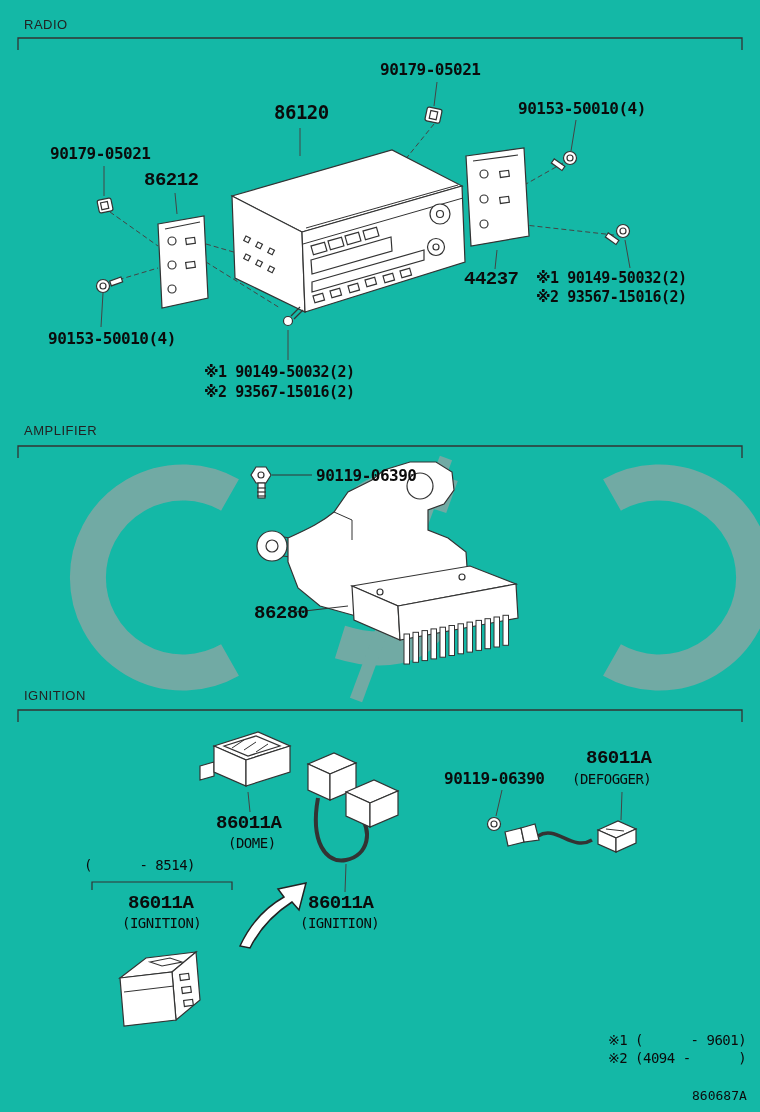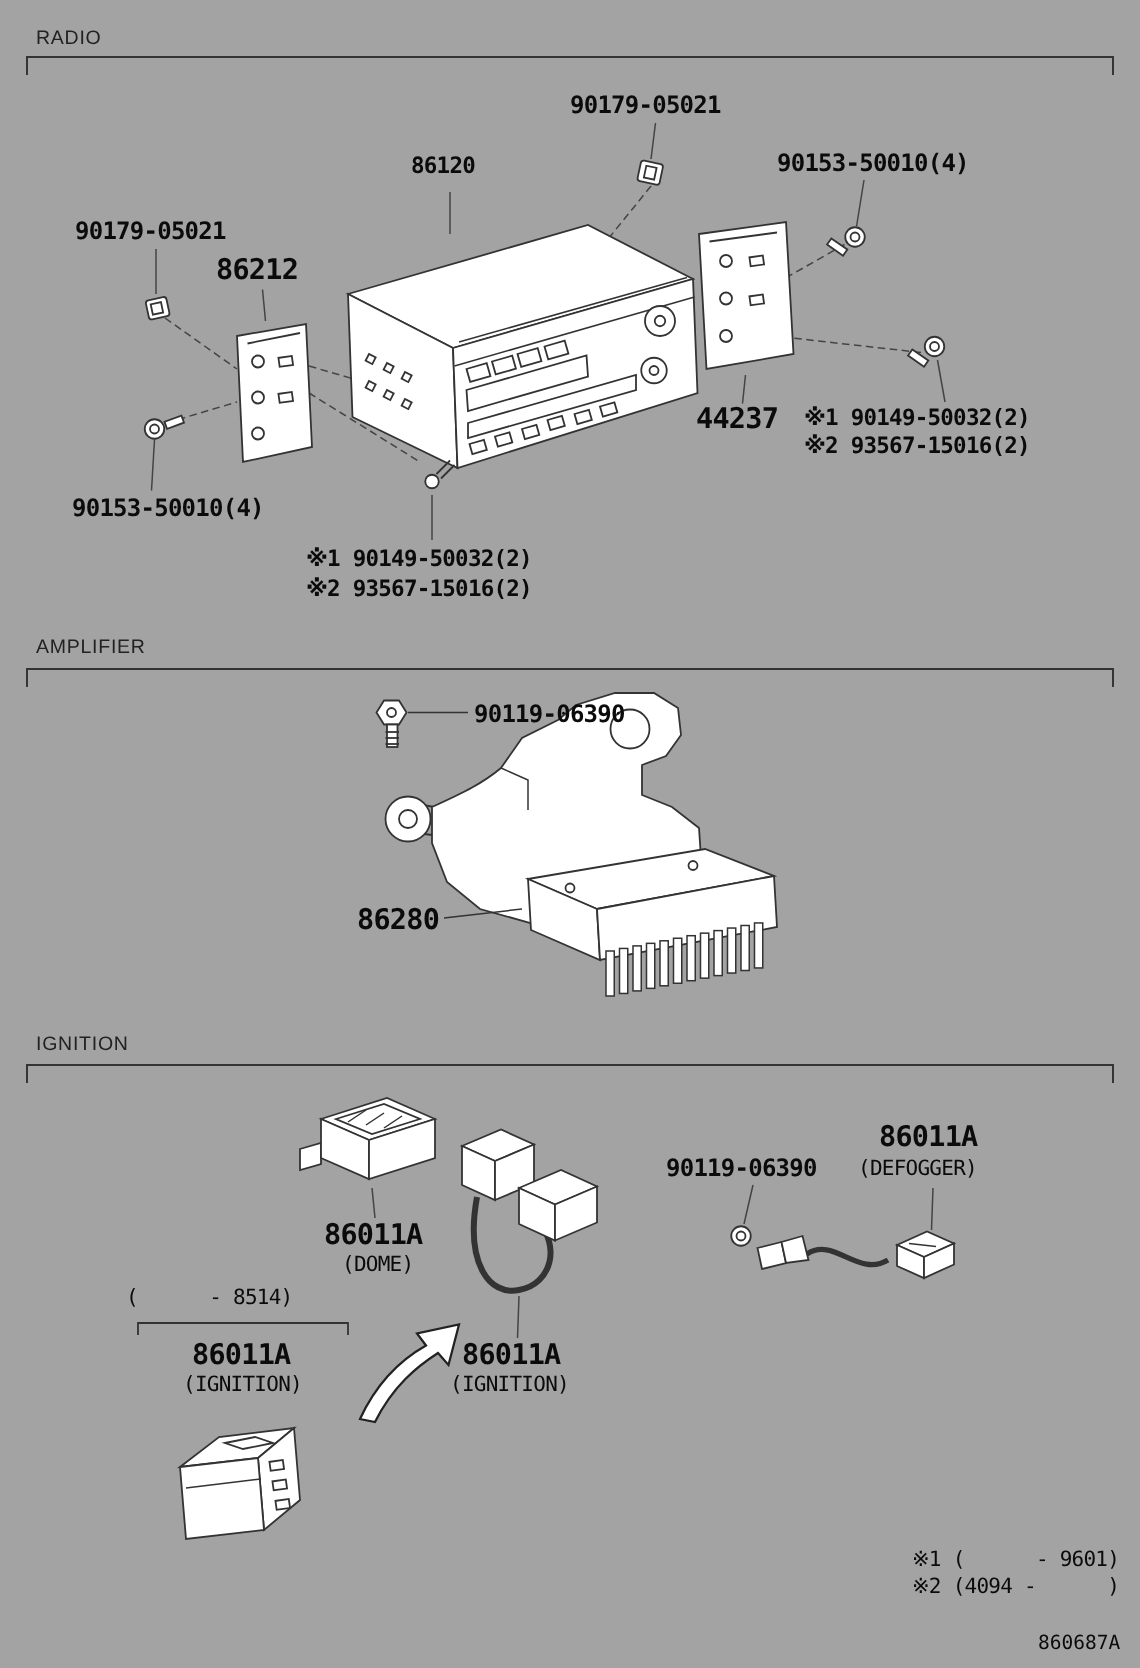--- a/index.html
+++ b/index.html
@@ -1,23 +1,23 @@
 <!DOCTYPE html>
 <html><head>
 <meta charset="utf-8">
 <style>
   html,body{margin:0;padding:0;background:#fff;}
-  .page{position:relative;width:760px;height:1112px;background:#a3a3a3;overflow:hidden;
+  .page{position:relative;width:760px;height:1112px;background:#14b8a6;overflow:hidden;
         font-family:"Liberation Sans",sans-serif;color:#111;}
   .art{position:absolute;left:0;top:0;}
   .lbl{position:absolute;white-space:pre;color:#0b0b0b;line-height:1.15;}
   .sec-title{font:13px "Liberation Sans",sans-serif;letter-spacing:.5px;color:#222;}
   .part{font:bold 16px "DejaVu Sans Mono","DejaVu Sans",monospace;letter-spacing:-.5px;text-align:center;}
-  .part.lg{font-size:19px;}
-  .part.xl{font-size:15px;}
+  .part.lg{font-size:19px;font-family:Liberation Mono, monospace;}
+  .part.xl{font-size:19px;}
   .note{font:bold 15px "DejaVu Sans Mono","DejaVu Sans",monospace;letter-spacing:-.5px;}
   .subl{font:14px "DejaVu Sans Mono","DejaVu Sans",monospace;letter-spacing:-.5px;}
   .fnote{font:14px "DejaVu Sans Mono","DejaVu Sans",monospace;letter-spacing:-.5px;}
   .code{font:13px "DejaVu Sans Mono","DejaVu Sans",monospace;}
 </style>
 </head>
 <body>
 
 <div class="page">
 
@@ -251,21 +251,21 @@
   <div class="lbl part lg" style="left:144px;top:169px">86212</div>
   <div class="lbl part lg" style="left:464px;top:268px">44237</div>
   <div class="lbl note" style="left:536px;top:269px">※1 90149-50032(2)</div>
   <div class="lbl note" style="left:536px;top:288px">※2 93567-15016(2)</div>
   <div class="lbl part" style="left:48px;top:329px">90153-50010(4)</div>
   <div class="lbl note" style="left:204px;top:363px">※1 90149-50032(2)</div>
   <div class="lbl note" style="left:204px;top:383px">※2 93567-15016(2)</div>
 
   <div class="lbl sec-title" style="left:24px;top:423px">AMPLIFIER</div>
   <div class="lbl part" style="left:316px;top:466px">90119-06390</div>
-  <div class="lbl part lg" style="left:238px;top:602px">86280</div>
+  <div class="lbl part lg" style="left:254px;top:602px">86280</div>
 
   <div class="lbl sec-title" style="left:24px;top:688px">IGNITION</div>
   <div class="lbl part lg" style="left:216px;top:812px">86011A</div>
   <div class="lbl subl" style="left:228px;top:835px">(DOME)</div>
   <div class="lbl part" style="left:444px;top:769px">90119-06390</div>
   <div class="lbl part lg" style="left:586px;top:747px">86011A</div>
   <div class="lbl subl" style="left:572px;top:771px">(DEFOGGER)</div>
   <div class="lbl subl" style="left:84px;top:857px">(      - 8514)</div>
   <div class="lbl part lg" style="left:128px;top:892px">86011A</div>
   <div class="lbl subl" style="left:122px;top:915px">(IGNITION)</div>

